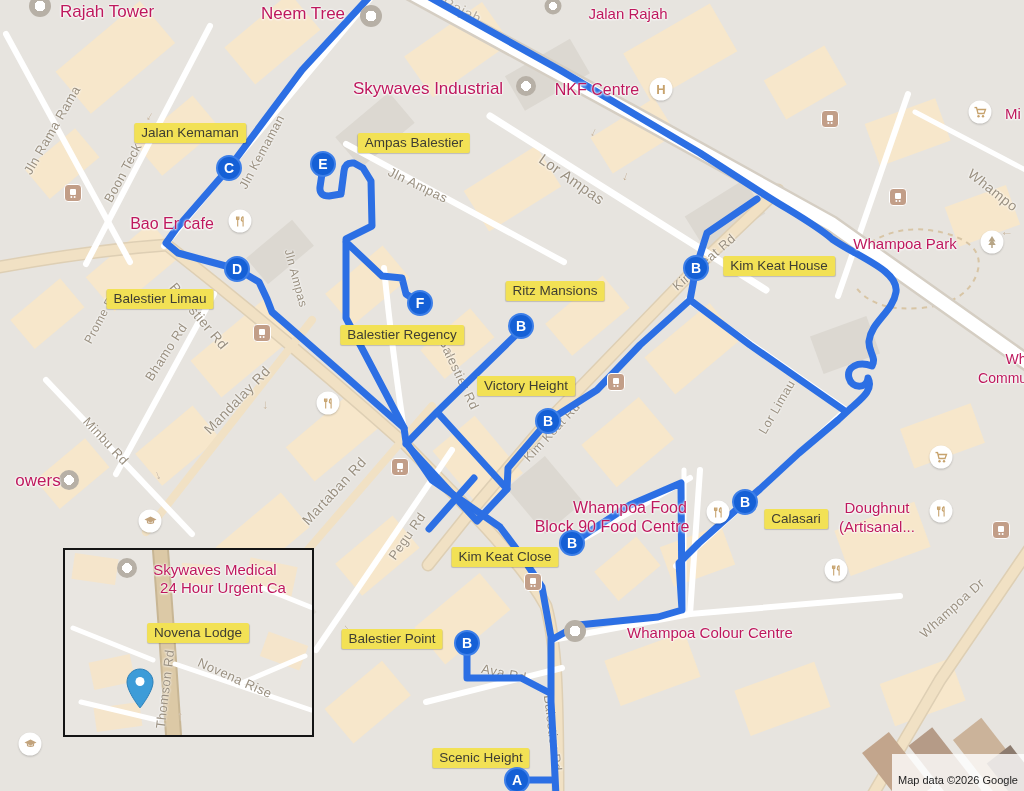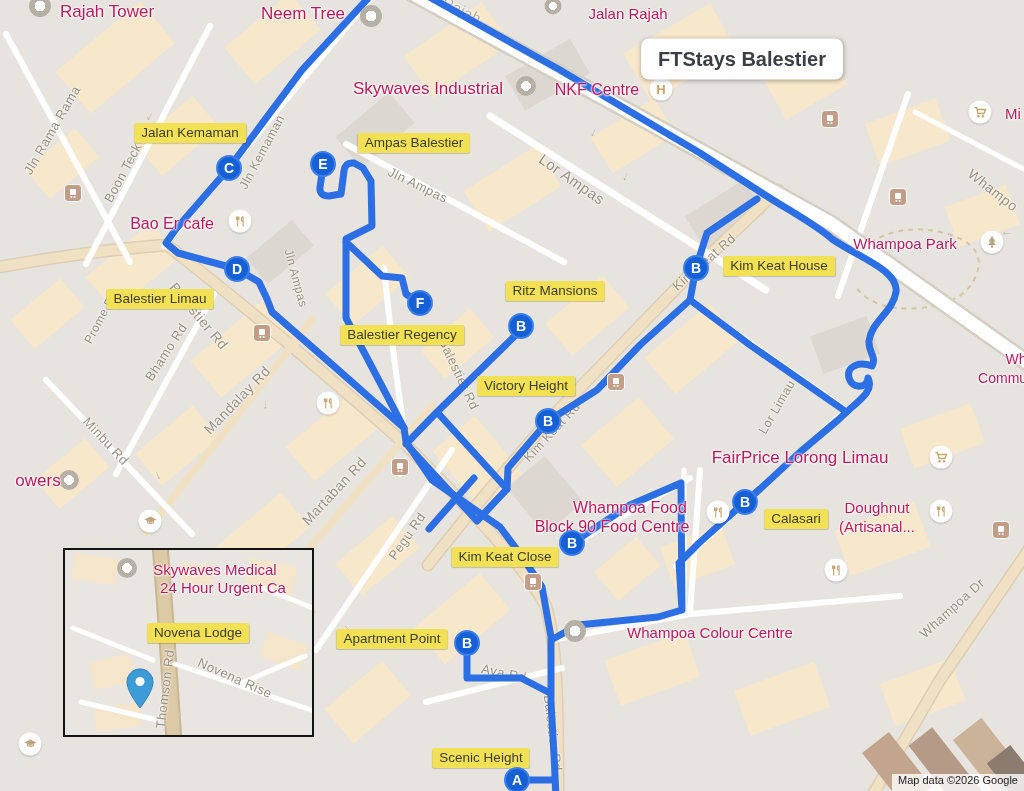--- a/index.html
+++ b/index.html
@@ -31,21 +31,21 @@
   .bus{position:absolute;transform:translate(-50%,-50%);width:16px;height:16px;background:#C29E88;
        border:1.5px solid #fff;border-radius:4px;z-index:24;display:flex;align-items:center;justify-content:center;}
   .arw{position:absolute;color:#C3B098;font-size:13px;font-weight:bold;z-index:12;
        text-shadow:0 0 1px #fff;}
   
   .badge{position:absolute;transform:translate(-50%,-50%);background:#fff;border-radius:8px;
          padding:9px 17px;font-size:20px;font-weight:bold;color:#3A3F45;z-index:50;
          box-shadow:0 1px 4px rgba(0,0,0,.3);white-space:nowrap;}
   
   .attr{position:absolute;right:0;bottom:0;background:rgba(255,255,255,.8);color:#222;
-        font-size:11px;padding:0 6px 5px;z-index:50;}
+        font-size:11px;padding:20px 6px 5px;z-index:50;}
   
   .inset{position:absolute;left:63px;top:548px;width:247px;height:185px;background:#E9E6E1;
          border:2.5px solid #141414;overflow:hidden;z-index:45;}
   .inset .ylabel{z-index:6;}
   .inset .poi{z-index:5;}
 </style>
 </head>
 <body>
 
 <div id="map">
@@ -323,56 +323,54 @@
       </svg>
     </span>
 
   <div class="poi" style="left:107px;top:12px;font-size:17px">Rajah Tower</div>
   <div class="poi" style="left:303px;top:14px;font-size:17px">Neem Tree</div>
   <div class="poi" style="left:628px;top:13px;font-size:15px">Jalan Rajah</div>
   <div class="poi" style="left:428px;top:89px;font-size:17px">Skywaves Industrial</div>
   <div class="poi" style="left:597px;top:90px;font-size:16px">NKF Centre</div>
   <div class="poi" style="left:905px;top:243px;font-size:15px">Whampoa Park</div>
   <div class="poi" style="left:172px;top:224px;font-size:16px">Bao Er cafe</div>
-  <div class="poi" style="left:800px;top:458px;font-size:17px">FairPrice Lorong Limau</div>
   <div class="poi" style="left:877px;top:507px;font-size:15px">Doughnut</div>
   <div class="poi" style="left:877px;top:526px;font-size:15px">(Artisanal...</div>
   <div class="poi" style="left:630px;top:508px;font-size:16px">Whampoa Food</div>
   <div class="poi" style="left:612px;top:527px;font-size:16px">Block 90 Food Centre</div>
   <div class="poi" style="left:710px;top:632px;font-size:15px">Whampoa Colour Centre</div>
   <div class="poi" style="left:1013px;top:113px;font-size:15px">Mi</div>
   <div class="poi" style="left:38px;top:481px;font-size:17px">owers</div>
   <div class="poi" style="left:1020px;top:359px;font-size:14px">Wha</div>
   <div class="poi" style="left:1010px;top:378px;font-size:14px">Communit</div>
 
   <div class="ylabel" style="left:190px;top:133px">Jalan Kemaman</div>
   <div class="ylabel" style="left:414px;top:143px">Ampas Balestier</div>
   <div class="ylabel" style="left:779px;top:266px">Kim Keat House</div>
   <div class="ylabel" style="left:555px;top:291px">Ritz Mansions</div>
   <div class="ylabel" style="left:160px;top:299px">Balestier Limau</div>
   <div class="ylabel" style="left:402px;top:335px">Balestier Regency</div>
   <div class="ylabel" style="left:526px;top:386px">Victory Height</div>
   <div class="ylabel" style="left:796px;top:519px">Calasari</div>
   <div class="ylabel" style="left:505px;top:557px">Kim Keat Close</div>
-  <div class="ylabel" style="left:392px;top:639px">Apartment Point</div>
+  <div class="ylabel" style="left:392px;top:639px">Balestier Point</div>
   <div class="ylabel" style="left:481px;top:758px">Scenic Height</div>
 
   <div class="marker" style="left:229px;top:168px">C</div>
   <div class="marker" style="left:323px;top:164px">E</div>
   <div class="marker" style="left:237px;top:269px">D</div>
   <div class="marker" style="left:420px;top:303px">F</div>
   <div class="marker" style="left:521px;top:326px">B</div>
   <div class="marker" style="left:696px;top:268px">B</div>
   <div class="marker" style="left:548px;top:421px">B</div>
   <div class="marker" style="left:745px;top:502px">B</div>
   <div class="marker" style="left:572px;top:543px">B</div>
   <div class="marker" style="left:467px;top:643px">B</div>
   <div class="marker" style="left:517px;top:780px">A</div>
 
-  <div class="badge" style="left:742px;top:59px">FTStays Balestier</div>
   <div class="attr">Map data ©2026 Google</div>
 
   <div class="inset">
     <svg width="247" height="185">
       <g fill="#F5E5CB">
         <rect x="8" y="6" width="44" height="26" transform="rotate(8 30 19)"></rect>
         <rect x="182" y="12" width="48" height="30" transform="rotate(12 206 27)"></rect>
         <rect x="198" y="88" width="42" height="26" transform="rotate(20 219 101)"></rect>
         <rect x="26" y="108" width="42" height="28" transform="rotate(-12 47 122)"></rect>
         <rect x="116" y="14" width="32" height="20" transform="rotate(5 132 24)"></rect>

